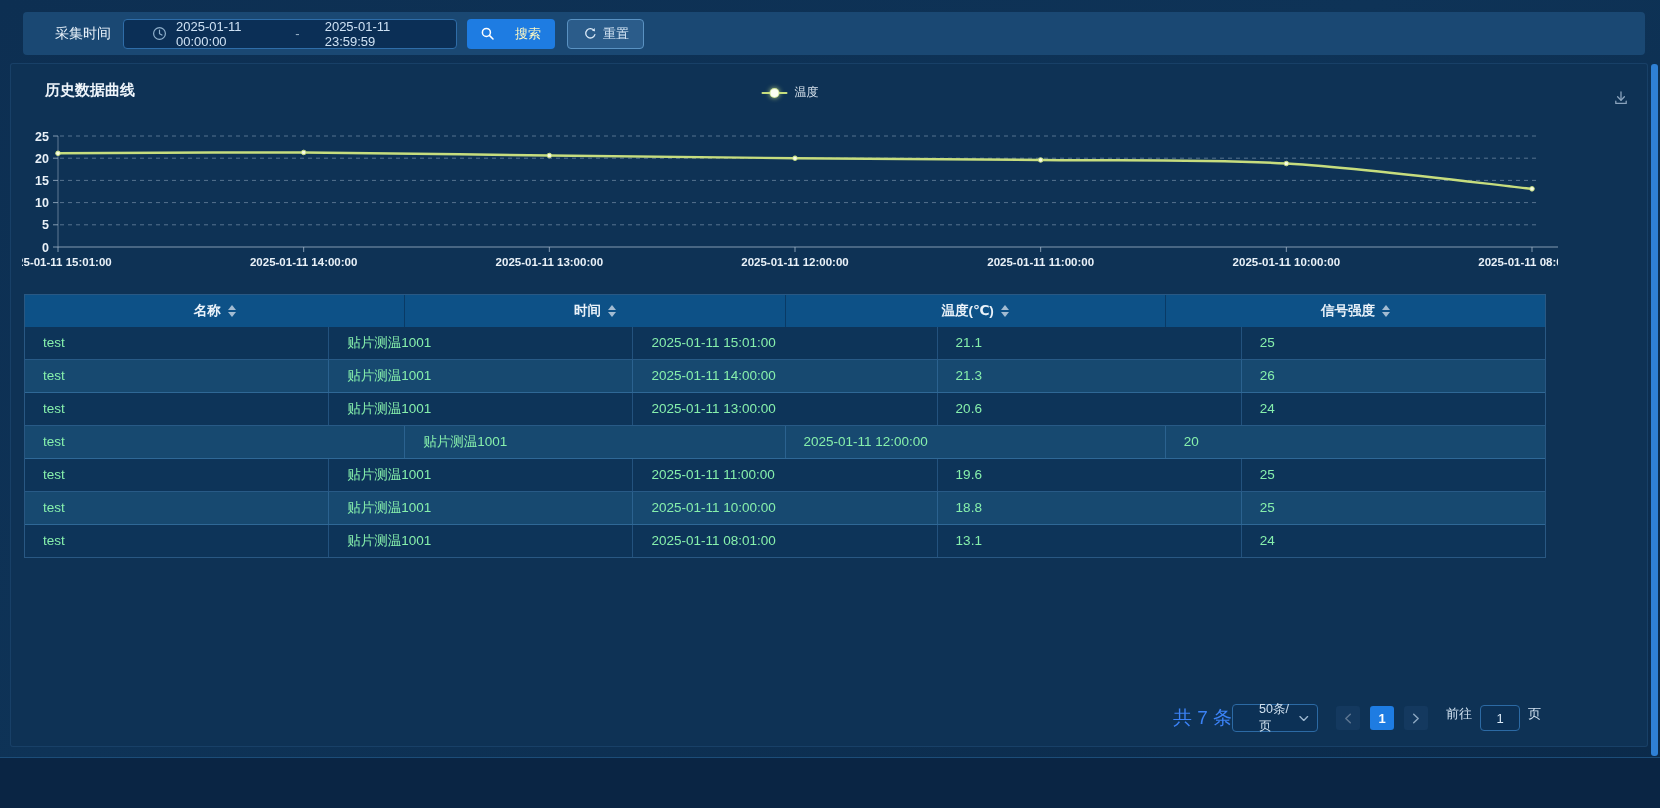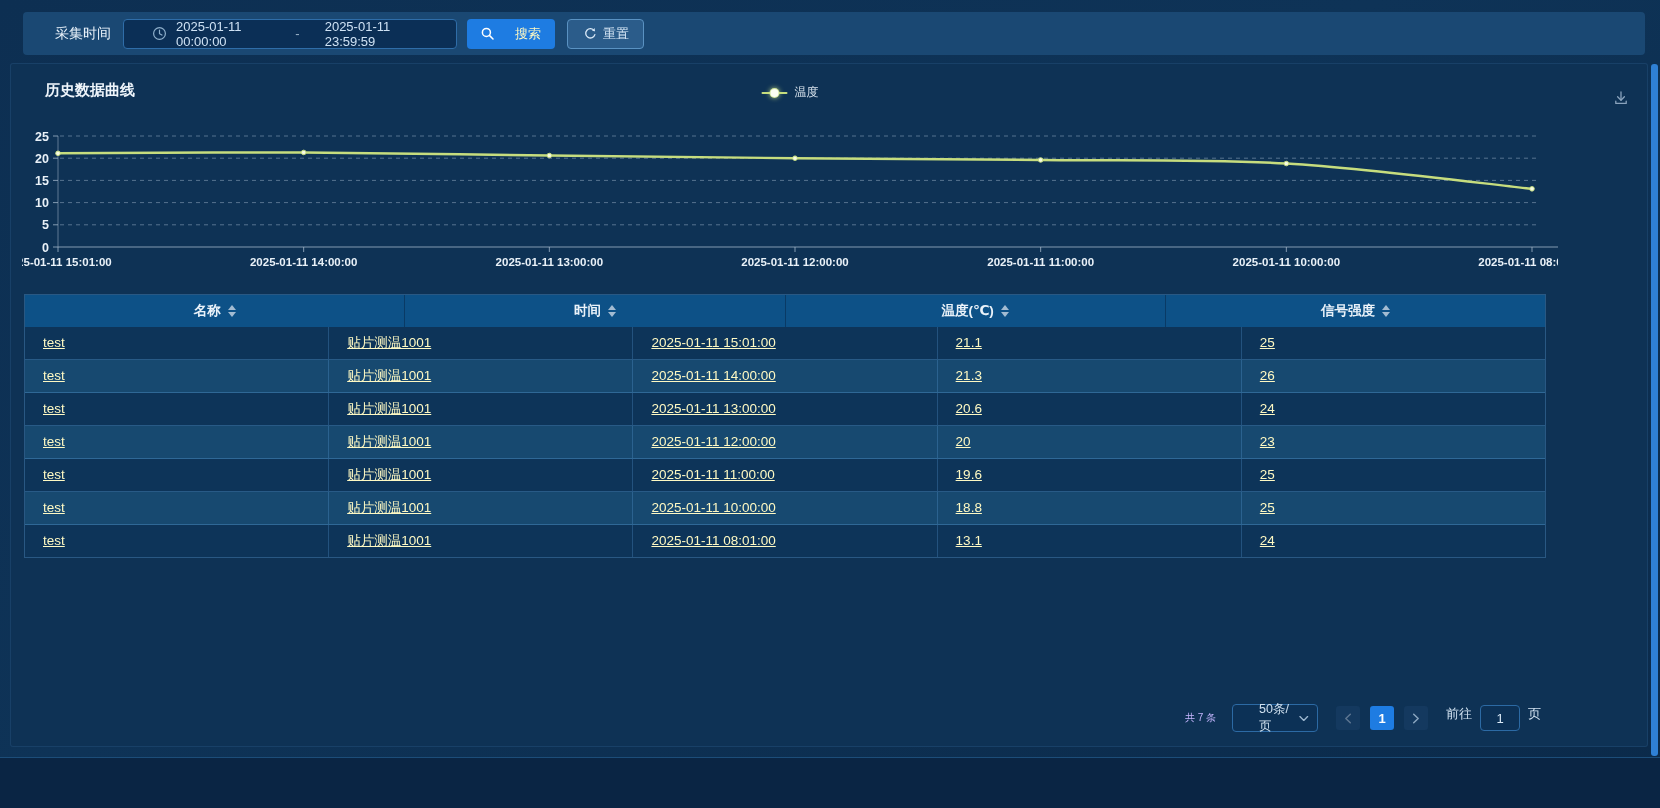--- a/index.html
+++ b/index.html
@@ -61,26 +61,26 @@
   .th:last-child{border-right:none;}
   .sort-carets{display:inline-flex;flex-direction:column;margin-left:7px;row-gap:2px;}
   .caret-up{width:0;height:0;border-left:4.5px solid transparent;border-right:4.5px solid transparent;
     border-bottom:5px solid #a3bcd2;}
   .caret-down{width:0;height:0;border-left:4.5px solid transparent;border-right:4.5px solid transparent;
     border-top:5px solid #a3bcd2;}
   .tr{display:flex;border-bottom:1px solid rgba(100,170,230,0.32);}
   .tr:last-child{border-bottom:none;}
   .tr.odd{background:#0d3459;}
   .tr.even{background:#174970;}
-  .td{flex:1;height:32px;line-height:32px;padding-left:18px;font-size:13.5px;color:#fef9c3;
-    border-right:1px solid rgba(100,170,230,0.26);box-sizing:border-box;overflow:hidden;white-space:nowrap;text-decoration:underline;}
+  .td{flex:1;height:32px;line-height:32px;padding-left:18px;font-size:13.5px;color:#86efac;
+    border-right:1px solid rgba(100,170,230,0.26);box-sizing:border-box;overflow:hidden;white-space:nowrap;}
   .td:last-child{border-right:none;}
   
   .pagination{position:absolute;right:106px;bottom:14px;display:flex;align-items:center;}
-  .pg-total{font-size:10px;color:#c4b5fd;margin-right:16px;}
+  .pg-total{font-size:19px;color:#3b82f6;}
   .pg-select{width:86px;height:28px;box-sizing:border-box;border:1px solid #2c6aa4;border-radius:4px;
     background:#0c3156;display:flex;align-items:center;justify-content:space-between;
     padding:0 8px 0 26px;font-size:12.5px;color:#cfe0ef;cursor:pointer;margin-right:18px;}
   .pg-btn{width:24px;height:24px;border-radius:3px;background:#14395f;border:none;cursor:pointer;
     display:flex;align-items:center;justify-content:center;padding:0;}
   .pg-page{width:24px;height:24px;border-radius:3px;background:#1e7ce2;border:none;cursor:pointer;
     color:#ffffff;font-size:13px;font-weight:700;display:flex;align-items:center;justify-content:center;
     margin:0 10px;padding:0;}
   .pg-goto{display:flex;align-items:flex-start;margin-left:18px;font-size:13px;color:#cfe0ef;}
   .pg-input{width:40px;height:26px;box-sizing:border-box;margin:0 8px;border:1px solid #2c6aa4;border-radius:4px;
@@ -242,21 +242,20 @@
           <div class="td">贴片测温1001</div>
           <div class="td">2025-01-11 13:00:00</div>
           <div class="td">20.6</div>
           <div class="td">24</div>
         </div>
         <div class="tr even">
           <div class="td">test</div>
           <div class="td">贴片测温1001</div>
           <div class="td">2025-01-11 12:00:00</div>
           <div class="td">20</div>
-          <div class="td">23</div>
         </div>
         <div class="tr odd">
           <div class="td">test</div>
           <div class="td">贴片测温1001</div>
           <div class="td">2025-01-11 11:00:00</div>
           <div class="td">19.6</div>
           <div class="td">25</div>
         </div>
         <div class="tr even">
           <div class="td">test</div>

